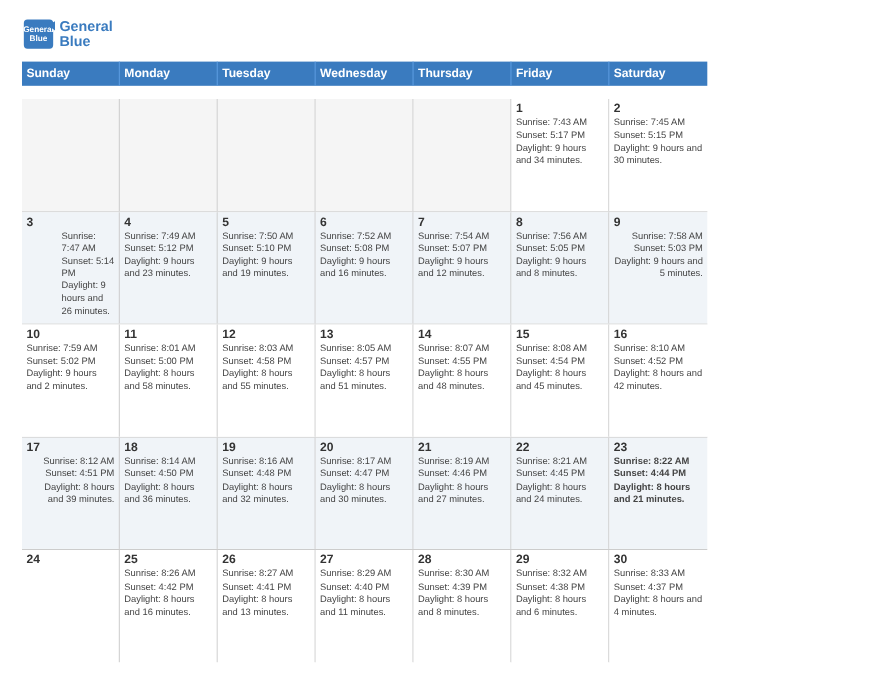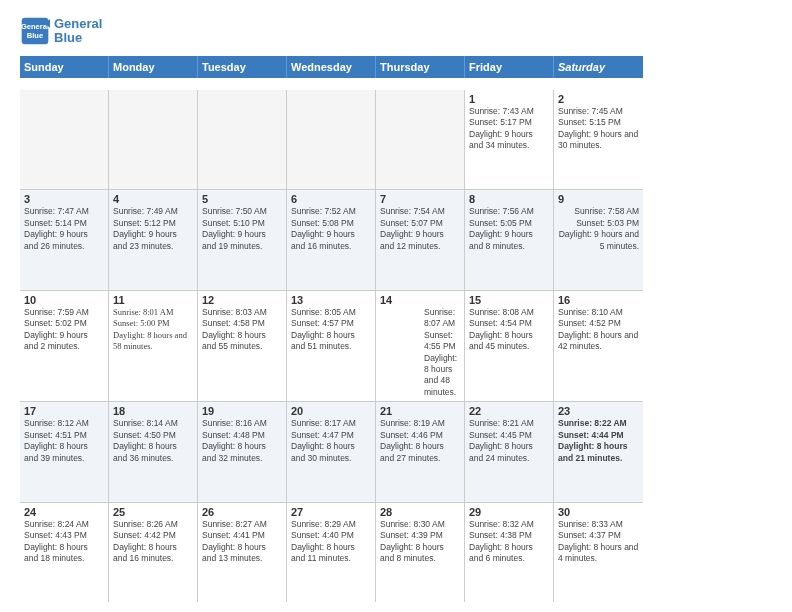--- a/index.html
+++ b/index.html
@@ -56,21 +56,21 @@
       background: #3a7bbf;
     }
     .cal-header-cell {
       color: #fff;
       font-size: 11px;
       font-weight: bold;
       padding: 5px 4px;
       text-align: left;
       border-right: 1px solid #5a9bdf;
     }
-    .cal-header-cell:last-child { border-right: none; font-style: italic; }
+    .cal-header-cell:last-child { border-right: none; }
     .cal-body {
       display: flex;
       flex-direction: column;
       flex: 1;
     }
     .cal-row {
       display: grid;
       grid-template-columns: repeat(7, 1fr);
       flex: 1;
       border-bottom: 1px solid #ccc;
@@ -150,21 +150,21 @@
           <div class="cal-cell">
             <div class="day-num">2</div>
             <div class="cell-text" style="white-space: pre-line;">Sunrise: 7:45 AM
 Sunset: 5:15 PM
 Daylight: 9 hours and 30 minutes.</div>
           </div>
         </div>
         <div class="cal-row">
           <div class="cal-cell alt-row">
             <div class="day-num">3</div>
-            <div class="cell-text" style="white-space: pre-line;">Sunrise: 7:47 AM
+            <div class="cell-text" style="white-space: pre-line; margin-left: 32px;">Sunrise: 7:47 AM
 Sunset: 5:14 PM
 Daylight: 9 hours and 26 minutes.</div>
           </div>
           <div class="cal-cell alt-row">
             <div class="day-num">4</div>
             <div class="cell-text" style="white-space: pre-line;">Sunrise: 7:49 AM
 Sunset: 5:12 PM
 Daylight: 9 hours and 23 minutes.</div>
           </div>
           <div class="cal-cell alt-row">
@@ -200,59 +200,59 @@
         </div>
         <div class="cal-row">
           <div class="cal-cell">
             <div class="day-num">10</div>
             <div class="cell-text" style="white-space: pre-line;">Sunrise: 7:59 AM
 Sunset: 5:02 PM
 Daylight: 9 hours and 2 minutes.</div>
           </div>
           <div class="cal-cell">
             <div class="day-num">11</div>
-            <div class="cell-text" style="white-space: pre-line; font-family: Liberation Serif, serif;">Sunrise: 8:01 AM
+            <div class="cell-text" style="white-space: pre-line;">Sunrise: 8:01 AM
 Sunset: 5:00 PM
 Daylight: 8 hours and 58 minutes.</div>
           </div>
           <div class="cal-cell">
             <div class="day-num">12</div>
             <div class="cell-text" style="white-space: pre-line;">Sunrise: 8:03 AM
 Sunset: 4:58 PM
 Daylight: 8 hours and 55 minutes.</div>
           </div>
           <div class="cal-cell">
             <div class="day-num">13</div>
             <div class="cell-text" style="white-space: pre-line;">Sunrise: 8:05 AM
 Sunset: 4:57 PM
 Daylight: 8 hours and 51 minutes.</div>
           </div>
           <div class="cal-cell">
             <div class="day-num">14</div>
-            <div class="cell-text" style="white-space: pre-line; margin-left: 44px;">Sunrise: 8:07 AM
+            <div class="cell-text" style="white-space: pre-line;">Sunrise: 8:07 AM
 Sunset: 4:55 PM
 Daylight: 8 hours and 48 minutes.</div>
           </div>
           <div class="cal-cell">
             <div class="day-num">15</div>
             <div class="cell-text" style="white-space: pre-line;">Sunrise: 8:08 AM
 Sunset: 4:54 PM
 Daylight: 8 hours and 45 minutes.</div>
           </div>
           <div class="cal-cell">
             <div class="day-num">16</div>
             <div class="cell-text" style="white-space: pre-line;">Sunrise: 8:10 AM
 Sunset: 4:52 PM
 Daylight: 8 hours and 42 minutes.</div>
           </div>
         </div>
         <div class="cal-row">
           <div class="cal-cell alt-row">
             <div class="day-num">17</div>
-            <div class="cell-text" style="white-space: pre-line;">Sunrise: 8:12 AM
+            <div class="cell-text" style="white-space: pre-line; text-align: right;">Sunrise: 8:12 AM
 Sunset: 4:51 PM
 Daylight: 8 hours and 39 minutes.</div>
           </div>
           <div class="cal-cell alt-row">
             <div class="day-num">18</div>
             <div class="cell-text" style="white-space: pre-line;">Sunrise: 8:14 AM
 Sunset: 4:50 PM
 Daylight: 8 hours and 36 minutes.</div>
           </div>
           <div class="cal-cell alt-row">
@@ -282,23 +282,20 @@
           <div class="cal-cell alt-row">
             <div class="day-num">23</div>
             <div class="cell-text" style="white-space: pre-line; font-weight: bold;">Sunrise: 8:22 AM
 Sunset: 4:44 PM
 Daylight: 8 hours and 21 minutes.</div>
           </div>
         </div>
         <div class="cal-row">
           <div class="cal-cell">
             <div class="day-num">24</div>
-            <div class="cell-text" style="white-space: pre-line;">Sunrise: 8:24 AM
-Sunset: 4:43 PM
-Daylight: 8 hours and 18 minutes.</div>
           </div>
           <div class="cal-cell">
             <div class="day-num">25</div>
             <div class="cell-text" style="white-space: pre-line;">Sunrise: 8:26 AM
 Sunset: 4:42 PM
 Daylight: 8 hours and 16 minutes.</div>
           </div>
           <div class="cal-cell">
             <div class="day-num">26</div>
             <div class="cell-text" style="white-space: pre-line;">Sunrise: 8:27 AM

